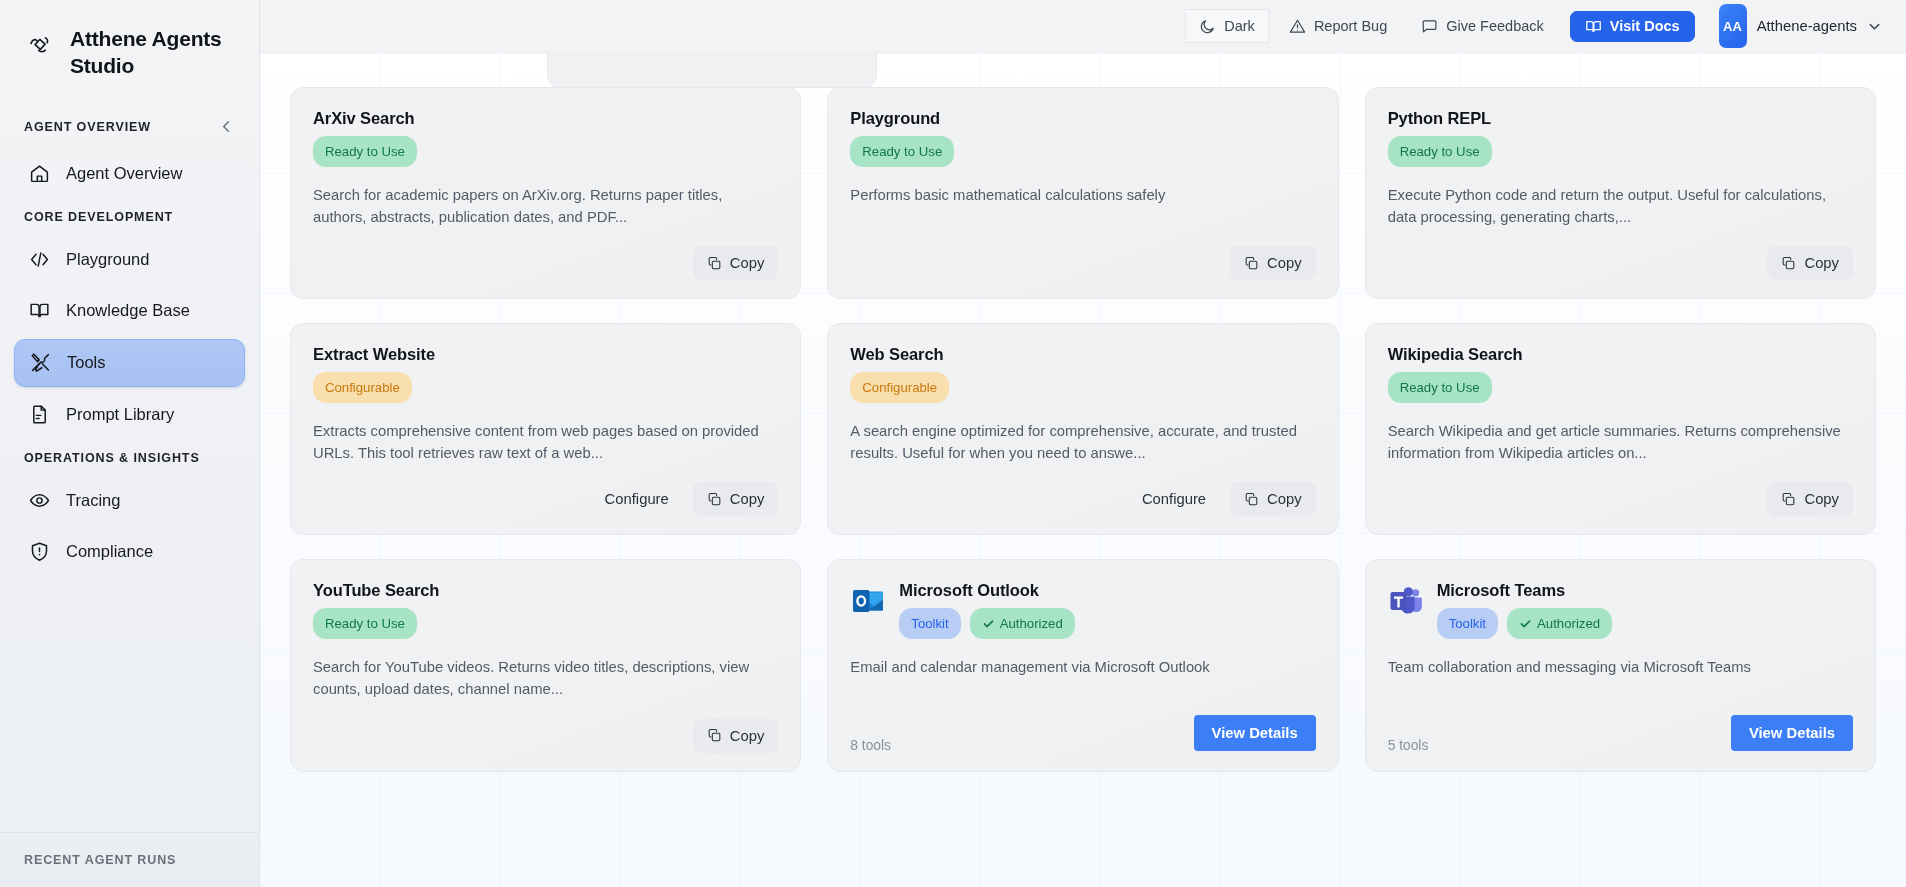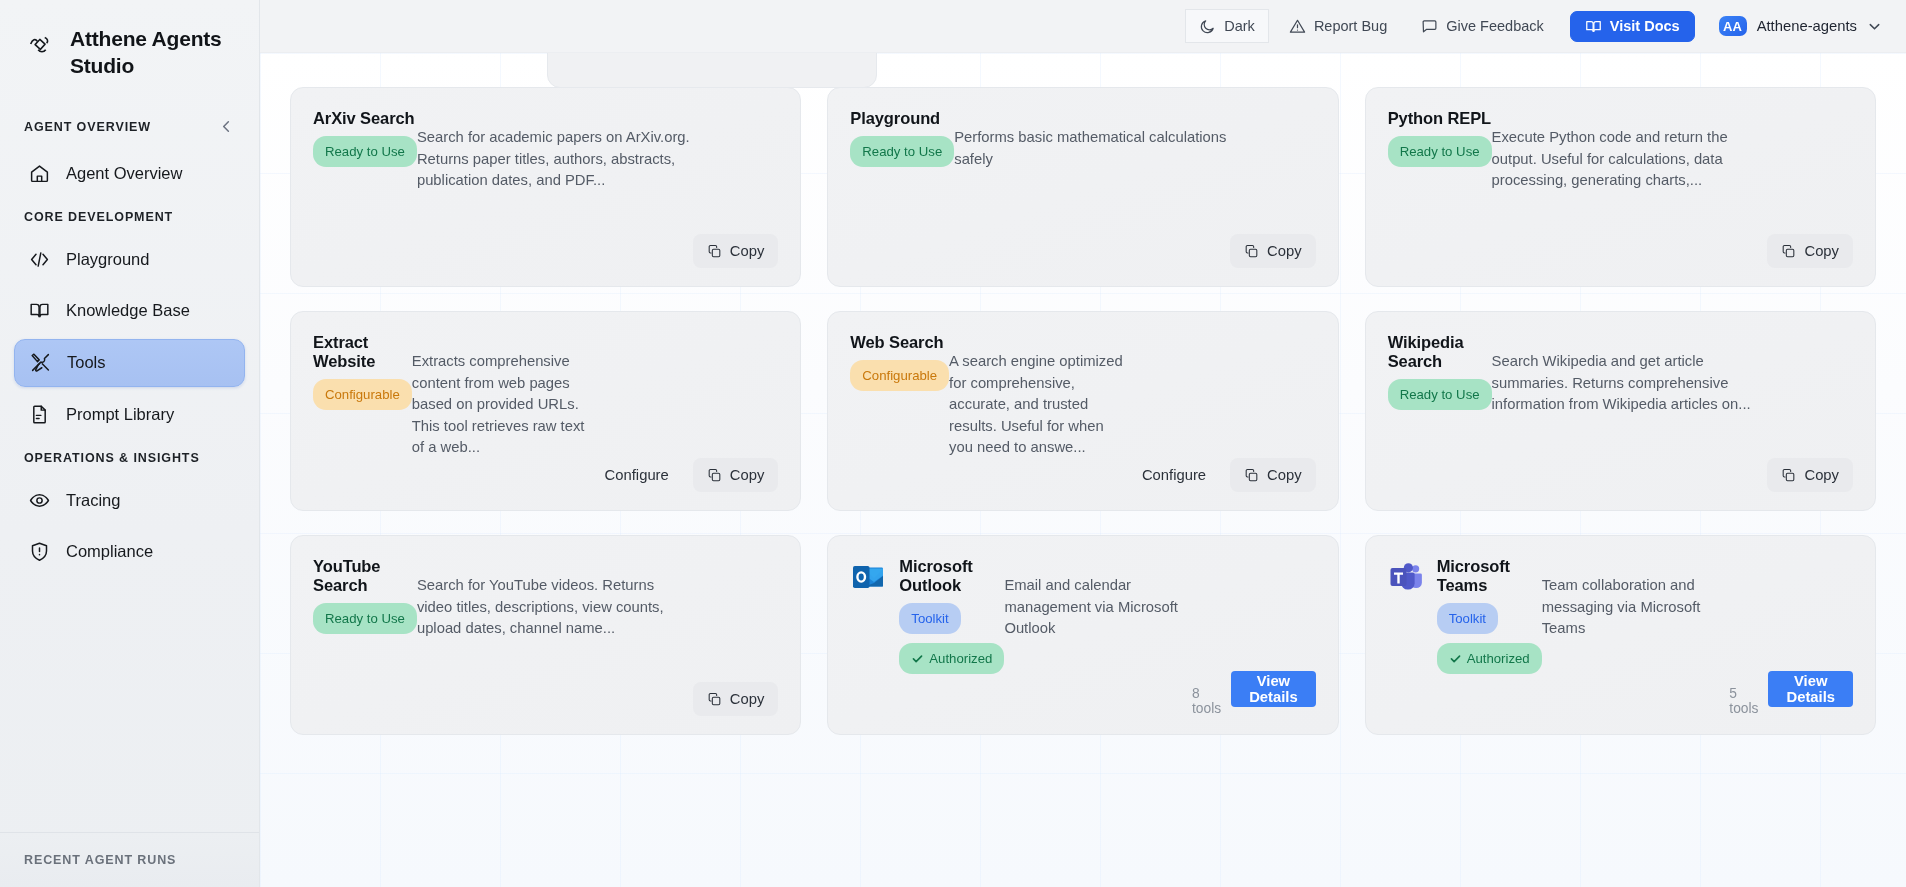--- a/index.html
+++ b/index.html
@@ -90,21 +90,21 @@
     background: #2563eb; color: #fff; font-weight: 700;
     border-color: #2563eb; height: 31px; border-radius: 7px; padding: 0 14px;
     font-size: 14.5px; margin-left: 6px;
   }
   .user-chip {
     display: flex; align-items: center; gap: 10px;
     padding: 0 6px 0 8px; height: 38px; cursor: pointer;
     background: none; border: none; margin-left: 10px;
   }
   .avatar {
-    width: 28px; height: 20px; border-radius: 7px;
+    width: 28px; height: 44px; border-radius: 7px;
     background: linear-gradient(135deg,#3b82f6,#2563eb);
     color: #fff; font-size: 13px; font-weight: 700;
     display: flex; align-items: center; justify-content: center;
     letter-spacing: 0.3px;
   }
   .user-name { font-size: 14.8px; color: #1f2430; }
 
   
   .content {
     flex: 1 1 auto; overflow: hidden; position: relative;
@@ -124,21 +124,21 @@
   .grid {
     display: grid; grid-template-columns: repeat(3, 1fr);
     gap: 24px 26px; padding-top: 34px;
   }
   .card {
     background: linear-gradient(160deg,#f1f2f4 0%, #eff0f2 100%);
     border: 1px solid #e5e8ec;
     border-radius: 13px;
     padding: 21px 22px 18px 22px;
     min-height: 200px;
-    display: flex; 
+    display: flex; flex-direction: column;
     cursor: pointer;
   }
 
   .card-head { display: flex; align-items: flex-start; gap: 13px; }
   .tool-icon { width: 36px; height: 36px; flex: 0 0 36px; margin-top: 2px; }
   .card-headtext { flex: 1 1 auto; min-width: 0; }
   .card-title {
     font-size: 16.5px; font-weight: 700; color: #11151a;
     letter-spacing: -0.1px; margin-bottom: 8px;
   }

